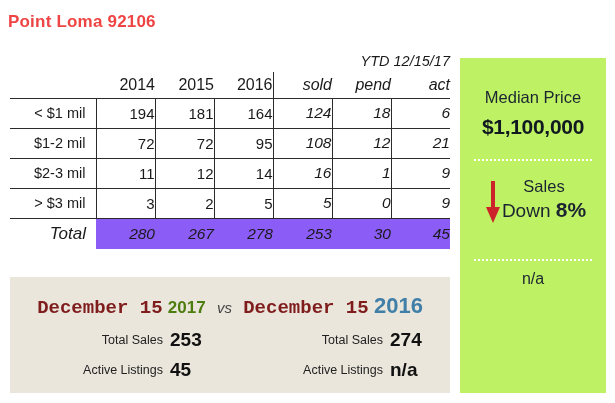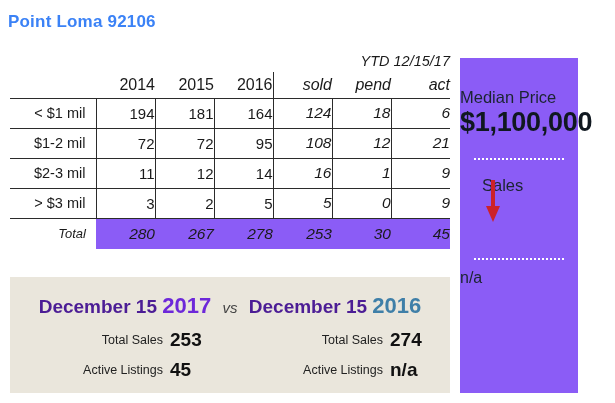--- a/index.html
+++ b/index.html
@@ -15,21 +15,21 @@
   }
   #root { position: relative; width: 615px; height: 403px; }
 
   
   .title {
     position: absolute;
     left: 8px; top: 12px;
     font-size: 17px;
     font-weight: 700;
     letter-spacing: 0.2px;
-    color: #3b82f6;
+    color: #ef4444;
   }
 
   
   .table-wrap {
     position: absolute;
     left: 10px; top: 50px;
     width: 440px;
   }
   table.main {
     border-collapse: collapse;
@@ -69,21 +69,21 @@
     font-weight: 700;
     font-size: 15.5px;
     background: #8b5cf6;
   }
   .total-row td.label {
     text-align: right;
     padding-right: 10px;
     background: #ffffff;
     font-style: italic;
     font-weight: 400;
-    font-size: 13px;
+    font-size: 17px;
   }
   
   .vline { border-left: 1px solid #2b2b2b; }
   .topline td { border-top: 1px solid #2b2b2b; }
 
   col.c0 { width: 86px; }
   col.c1 { width: 59px; }
   col.c2 { width: 59px; }
   col.c3 { width: 59px; }
   col.c4 { width: 59px; }
@@ -104,22 +104,22 @@
     width: 440px; height: 116px;
     background: #eae6dc;
   }
   .beige .row1 {
     position: absolute;
     top: 16px; left: 0; width: 100%;
     text-align: center;
     font-size: 19px;
     font-weight: 700;
   }
-  .beige .d1 { color: #4c1d95; }
-  .beige .y2017 { color: #6d28d9; font-size: 22px; }
+  .beige .d1 { color: #7f1d1d; font-family: Liberation Mono, monospace; }
+  .beige .y2017 { color: #4d7c0f; font-size: 17px; }
   .beige .vs { color: #444; font-style: italic; font-weight: 400; font-size: 15px; padding: 0 6px; }
   .beige .y2016 { color: #3f7fa8; font-size: 22px; }
 
   .beige .cols {
     position: absolute;
     top: 52px; left: 0; width: 100%;
     display: flex;
   }
   .beige .col { width: 50%; padding: 0 16px; }
   .beige .line {
@@ -138,31 +138,32 @@
     font-weight: 700;
     color: #111;
     min-width: 44px;
     text-align: left;
   }
 
   
   .blue {
     position: absolute;
     left: 460px; top: 58px;
-    width: 118px; height: 335px;
-    background: #8b5cf6;
+    width: 146px; height: 335px;
+    background: #bef264;
+    text-align: center;
   }
   .blue .med-label {
     margin-top: 30px;
     font-size: 16.5px;
     color: #1b2430;
   }
   .blue .med-price {
-    margin-top: 0;
-    font-size: 27px;
+    margin-top: 8px;
+    font-size: 21px;
     font-weight: 700;
     color: #101820;
     letter-spacing: -0.3px;
   }
   .dotted {
     margin: 20px 14px 0 14px;
     border-top: 2.5px dotted #ffffff;
     height: 0;
   }
   .blue .sales-block {
@@ -325,20 +326,24 @@
     <div class="med-price">$1,100,000</div>
 
     <div class="dotted"></div>
 
     <div class="sales-block">
       <svg class="arrow" viewBox="0 0 14 42">
         <rect x="5" y="0" width="4" height="28" fill="#cc2229"></rect>
         <polygon points="0,26 14,26 7,42" fill="#cc2229"></polygon>
       </svg>
       <div class="sales-label">Sales</div>
+      <div class="sales-down">
+        <span>Down</span>
+        <b>8%</b>
+      </div>
     </div>
 
     <div class="dotted"></div>
 
     <div class="inv-val">n/a</div>
   </div>
 
 </div>
 
 </body></html>

